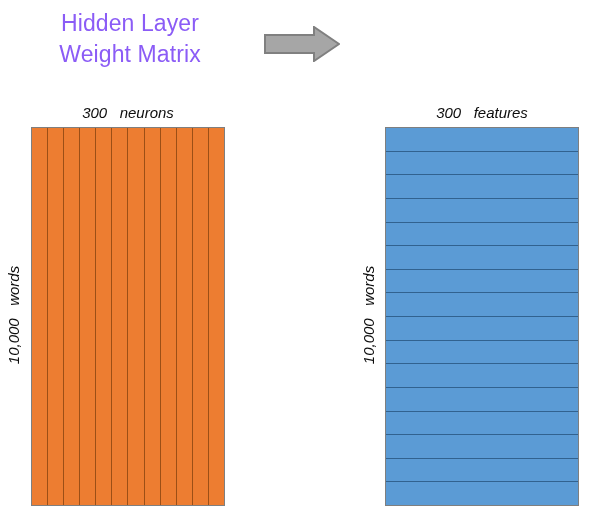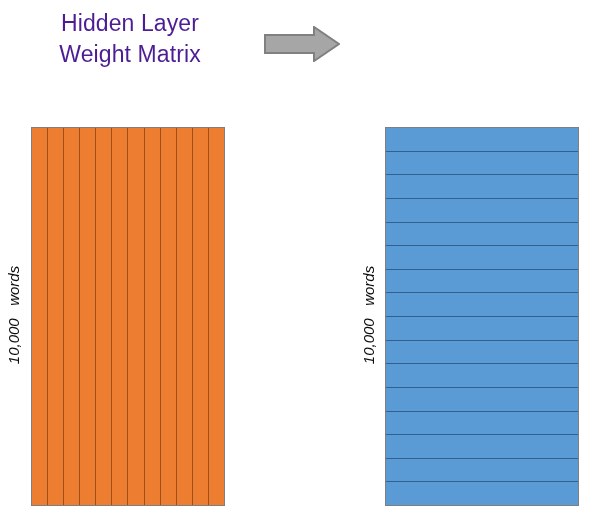--- a/index.html
+++ b/index.html
@@ -22,21 +22,21 @@
     width: 600px;
     height: 515px;
   }
 
   
   .title {
     position: absolute;
     text-align: center;
     font-size: 23px;
     line-height: 31px;
-    color: #4c1d95;
+    color: #8b5cf6;
     letter-spacing: 0.1px;
     white-space: pre-line;
   }
   #title-left {
     left: 6px;
     top: 8px;
     width: 248px;
     font-style: normal;
   }
   #title-right {
@@ -143,21 +143,23 @@
   <div class="title" id="title-left">Hidden Layer
 Weight Matrix</div>
 
   <div id="arrow-wrap">
     <svg width="76" height="36" viewBox="0 0 76 36" aria-hidden="true">
       <polygon points="1,9 50,9 50,1 75,18 50,35 50,27 1,27" fill="#A6A6A6" stroke="#808080" stroke-width="2" stroke-linejoin="miter"></polygon>
     </svg>
   </div>
 
 
+  <div class="col-label" id="label-left-top">300   neurons</div>
 
+  <div class="col-label" id="label-right-top">300   features</div>
 
   <div class="side-label" id="label-left-side">10,000   words</div>
 
   <div class="side-label" id="label-right-side">10,000   words</div>
 
   <div class="matrix" id="matrix-orange" style="background: rgb(237, 125, 49); border-color: rgb(127, 127, 127);">
       <div class="cell" style="border-right-color: rgb(156, 79, 22);"></div>
       <div class="cell" style="border-right-color: rgb(156, 79, 22);"></div>
       <div class="cell" style="border-right-color: rgb(156, 79, 22);"></div>
       <div class="cell" style="border-right-color: rgb(156, 79, 22);"></div>

